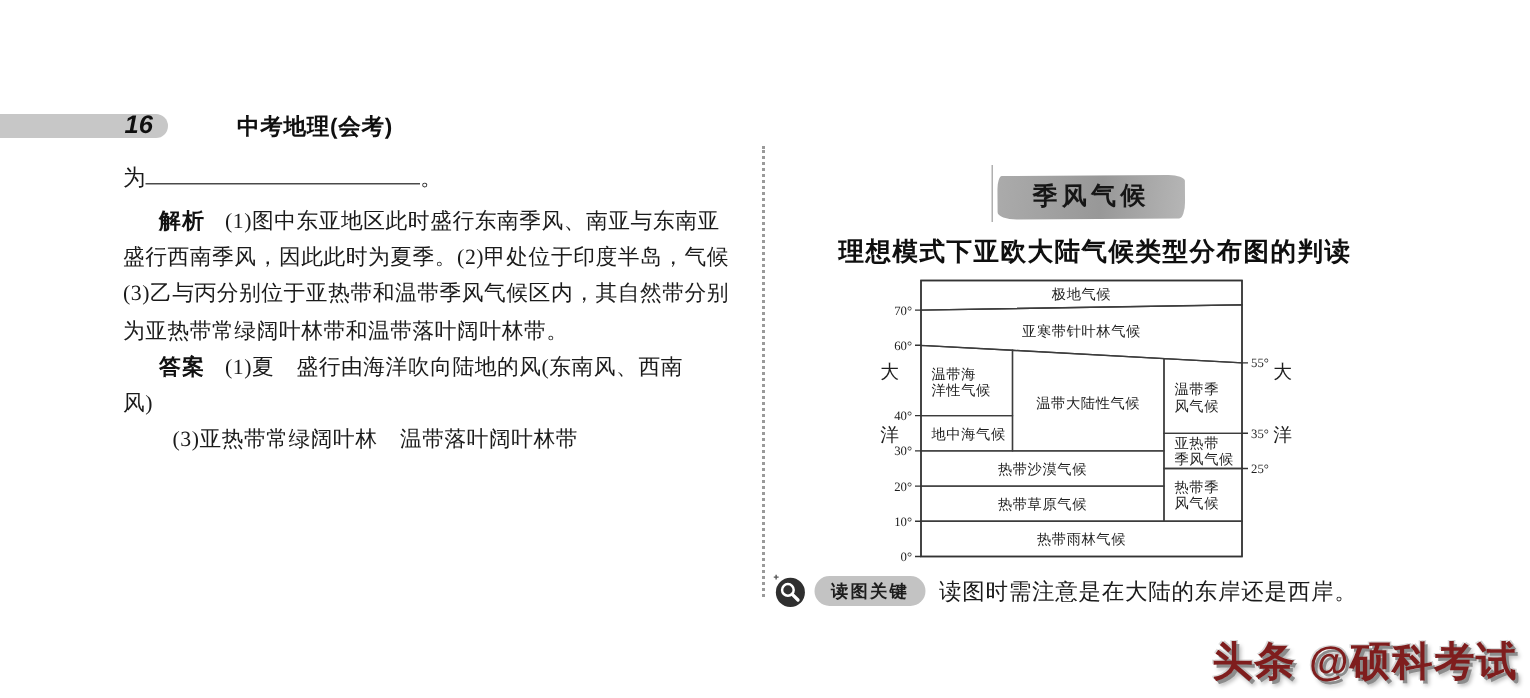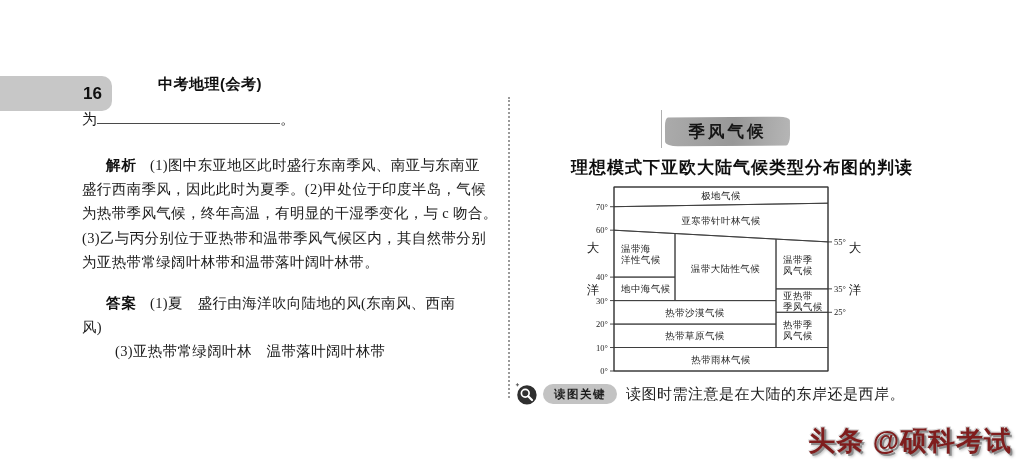--- a/index.html
+++ b/index.html
@@ -1,50 +1,50 @@
 <!DOCTYPE html>
 <html><head>
 <meta charset="utf-8">
 <style>
   html,body{margin:0;padding:0;background:#fff;}
   .page{position:relative;width:1020px;height:465px;background:#ffffff;overflow:hidden;
         font-family:"Liberation Serif","DejaVu Serif",serif;color:#1b1b1b;}
 
   
-  .header-bar{position:absolute;left:0;top:76px;width:112px;height:35px;
-              background:#c7c7c7;border-radius:0 10px 10px 0;}
+  .header-bar{position:absolute;left:0;top:76px;width:112px;height:16px;
+              background:#c7c7c7;border-radius:0 10px 10px 0;font-style:italic;}
   .pagenum{position:absolute;right:10px;top:50%;transform:translateY(-52%);
            font-family:"Liberation Sans","DejaVu Sans",sans-serif;font-weight:bold;
            font-size:17px;color:#0f0f0f;}
   .header-title{position:absolute;left:127px;top:75px;
                 font-family:"Liberation Sans","DejaVu Sans",sans-serif;font-weight:bold;
                 font-size:15px;color:#0f0f0f;letter-spacing:.5px;margin-left:31px;}
 
   
   .fill-line{position:absolute;left:82px;top:107px;font-size:15px;height:24px;line-height:24px;}
   .blank{display:inline-block;width:183px;height:15px;border-bottom:1.3px solid #4a4a4a;
          vertical-align:baseline;}
   .para{position:absolute;left:82px;top:136px;width:414px;}
   .tline{height:24.2px;line-height:24.2px;font-size:14.5px;letter-spacing:.35px;white-space:nowrap;}
-  .indent{padding-left:24px;margin-top:17px;}
+  .indent{padding-left:24px;}
   .indent2{padding-left:33px;}
   .blabel{font-family:"Liberation Sans","DejaVu Sans",sans-serif;font-weight:bold;
           letter-spacing:1px;margin-right:13px;color:#111;}
 
   
   .divider{position:absolute;left:508px;top:97px;height:301px;border-left:2px dotted #9a9a9a;}
 
   
   .banner-tick{position:absolute;left:661px;top:110px;height:38px;border-left:1.5px solid #b0b0b0;}
   .banner{position:absolute;left:665px;top:117px;width:125px;height:29px;line-height:29px;
           text-align:center;background:linear-gradient(96deg,#ababab 0%,#989898 55%,#b6b6b6 100%);
           border-radius:3px 11px 4px 13px / 9px 4px 11px 5px;
           font-family:"Liberation Sans","DejaVu Sans",sans-serif;font-weight:bold;
           font-size:16.5px;letter-spacing:3px;color:#161616;transform:rotate(-.4deg);}
-  .chart-title{position:absolute;left:532px;top:156px;width:420px;text-align:center;
+  .chart-title{position:absolute;left:520px;top:156px;width:420px;text-align:center;
                font-family:"Liberation Sans","DejaVu Sans",sans-serif;font-weight:bold;
                font-size:17px;letter-spacing:1px;color:#0f0f0f;}
   .climate-svg{position:absolute;left:575px;top:184px;}
   .climate-svg text{font-family:"Liberation Serif","DejaVu Serif",serif;}
 
   .keynote{position:absolute;left:514px;top:381px;height:26px;display:flex;align-items:center;}
   .key-icon{width:24px;height:24px;flex:0 0 auto;}
   .key-badge{background:#c3c3c3;border-radius:10px;padding:2.5px 11px;margin:0 9px 0 5px;
              font-family:"Liberation Sans","DejaVu Sans",sans-serif;font-weight:bold;
              font-size:11.5px;letter-spacing:1.5px;color:#1d1d1d;white-space:nowrap;}
@@ -64,21 +64,20 @@
   <div class="header-bar">
     <span class="pagenum">16</span>
   </div>
   <div class="header-title">中考地理(会考)</div>
 
   <div class="fill-line"><span>为</span><span class="blank"></span><span>。</span></div>
 
   <div class="para">
     <div class="tline indent"><span class="blabel">解析</span><span>(1)图中东亚地区此时盛行东南季风、南亚与东南亚</span></div>
     <div class="tline">盛行西南季风，因此此时为夏季。(2)甲处位于印度半岛，气候</div>
-    <div class="tline">为热带季风气候，终年高温，有明显的干湿季变化，与 c 吻合。</div>
     <div class="tline">(3)乙与丙分别位于亚热带和温带季风气候区内，其自然带分别</div>
     <div class="tline">为亚热带常绿阔叶林带和温带落叶阔叶林带。</div>
     <div class="tline indent"><span class="blabel">答案</span><span>(1)夏　盛行由海洋吹向陆地的风(东南风、西南</span></div>
     <div class="tline">风)</div>
     <div class="tline indent2">(3)亚热带常绿阔叶林　温带落叶阔叶林带</div>
   </div>
 
   <div class="divider"></div>
 
   <div class="banner-tick"></div>

